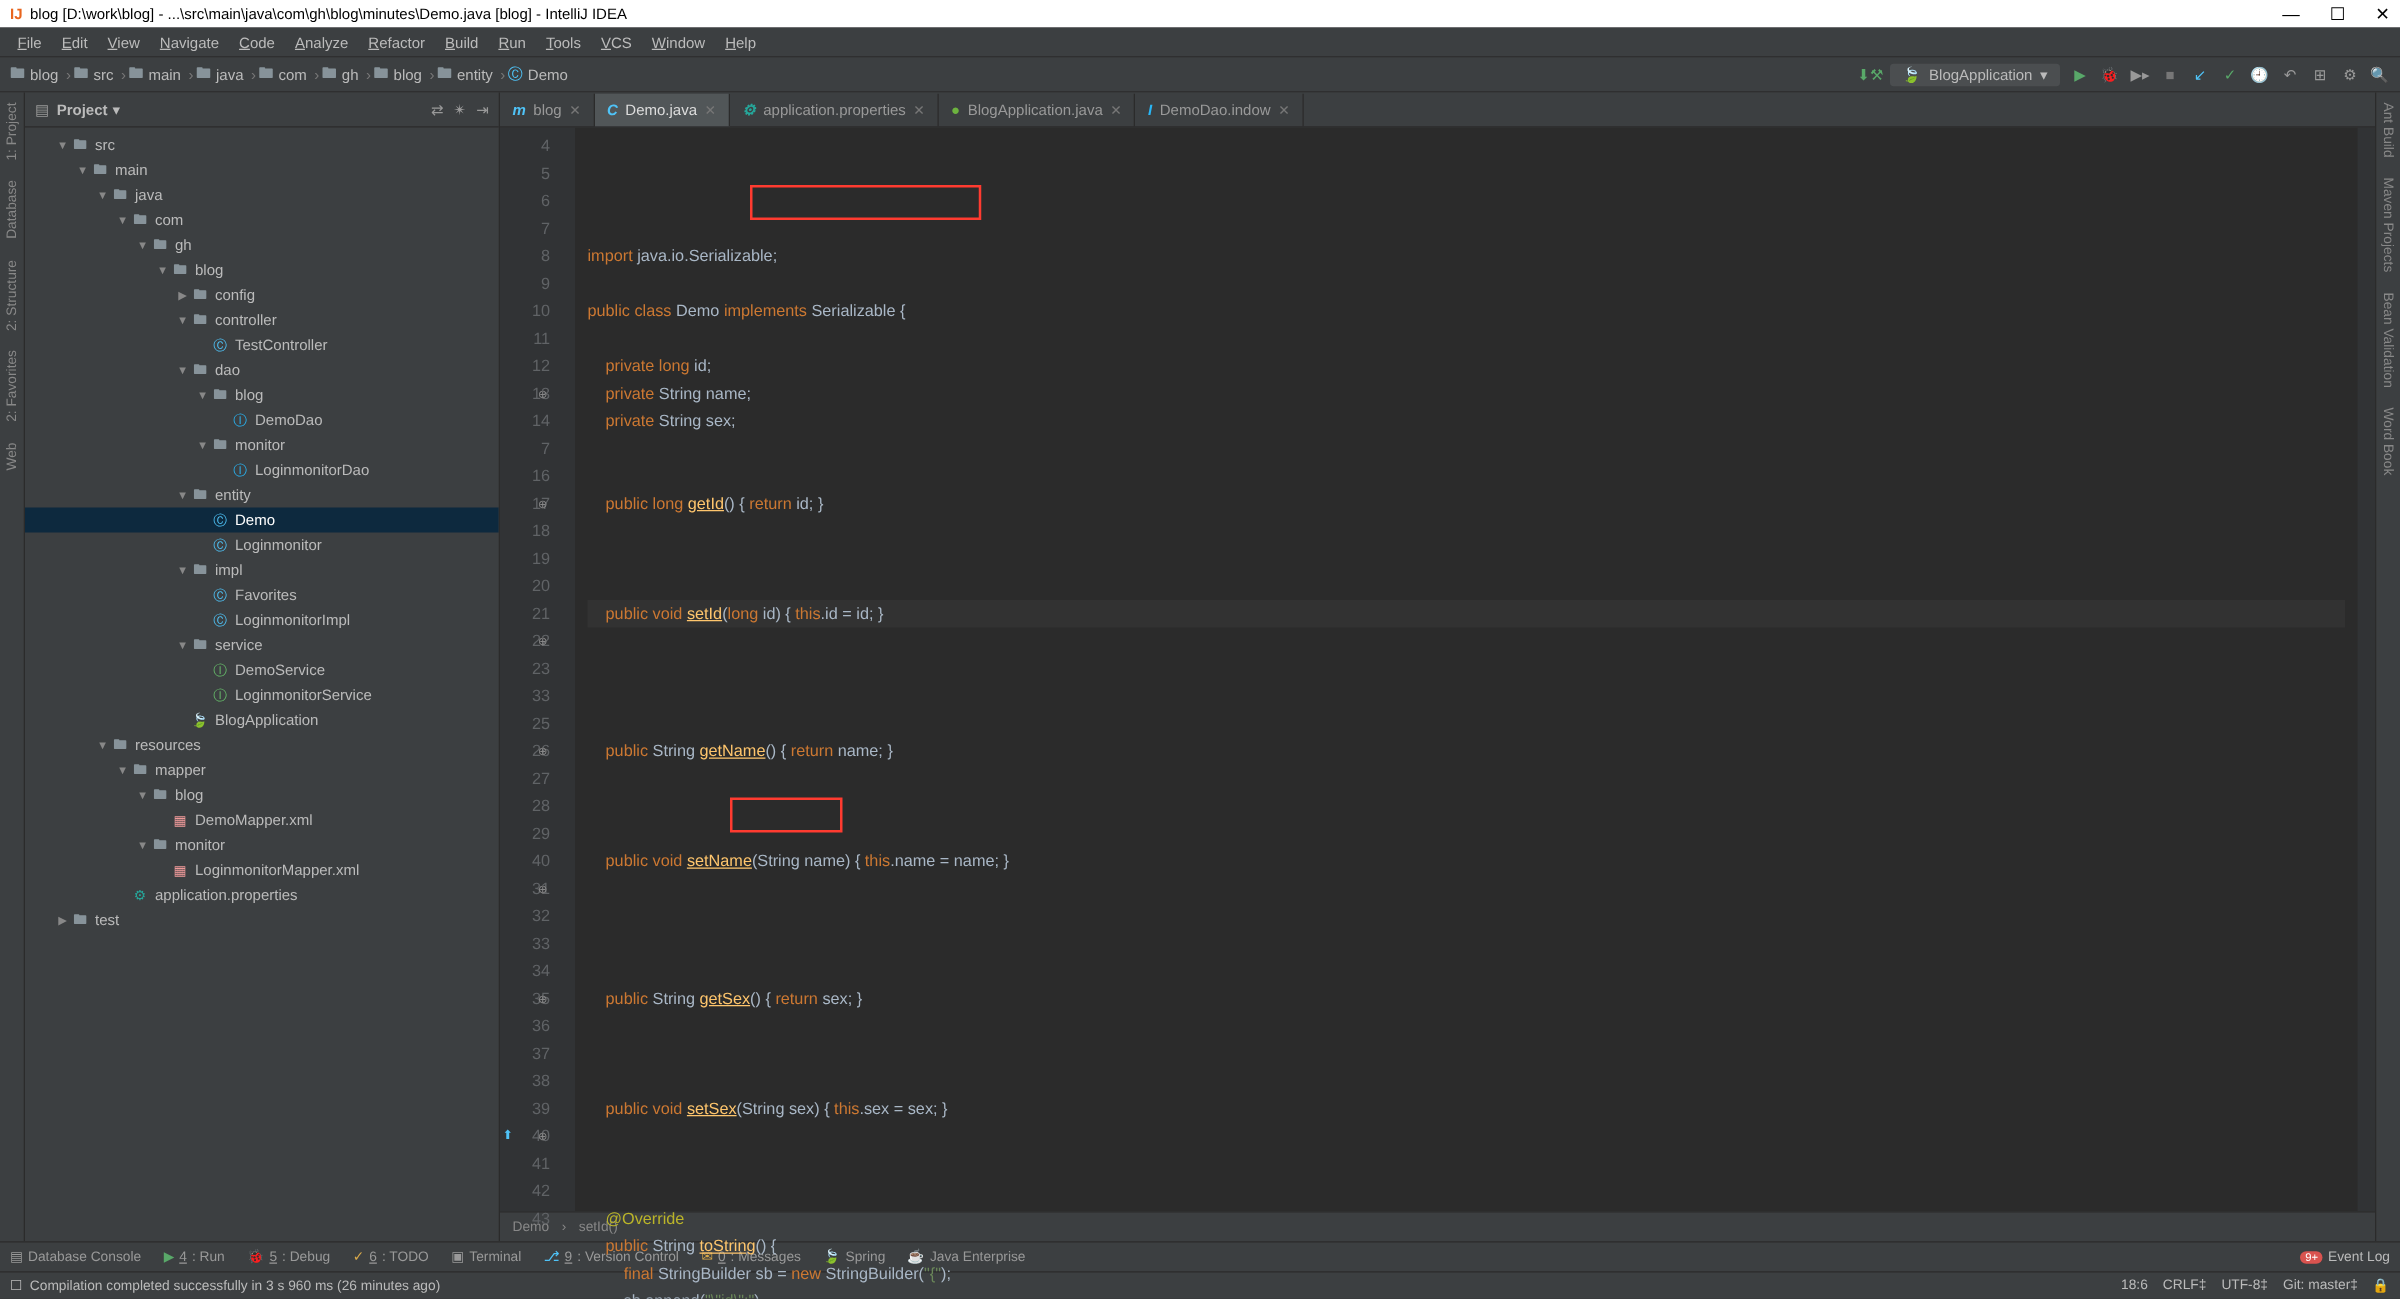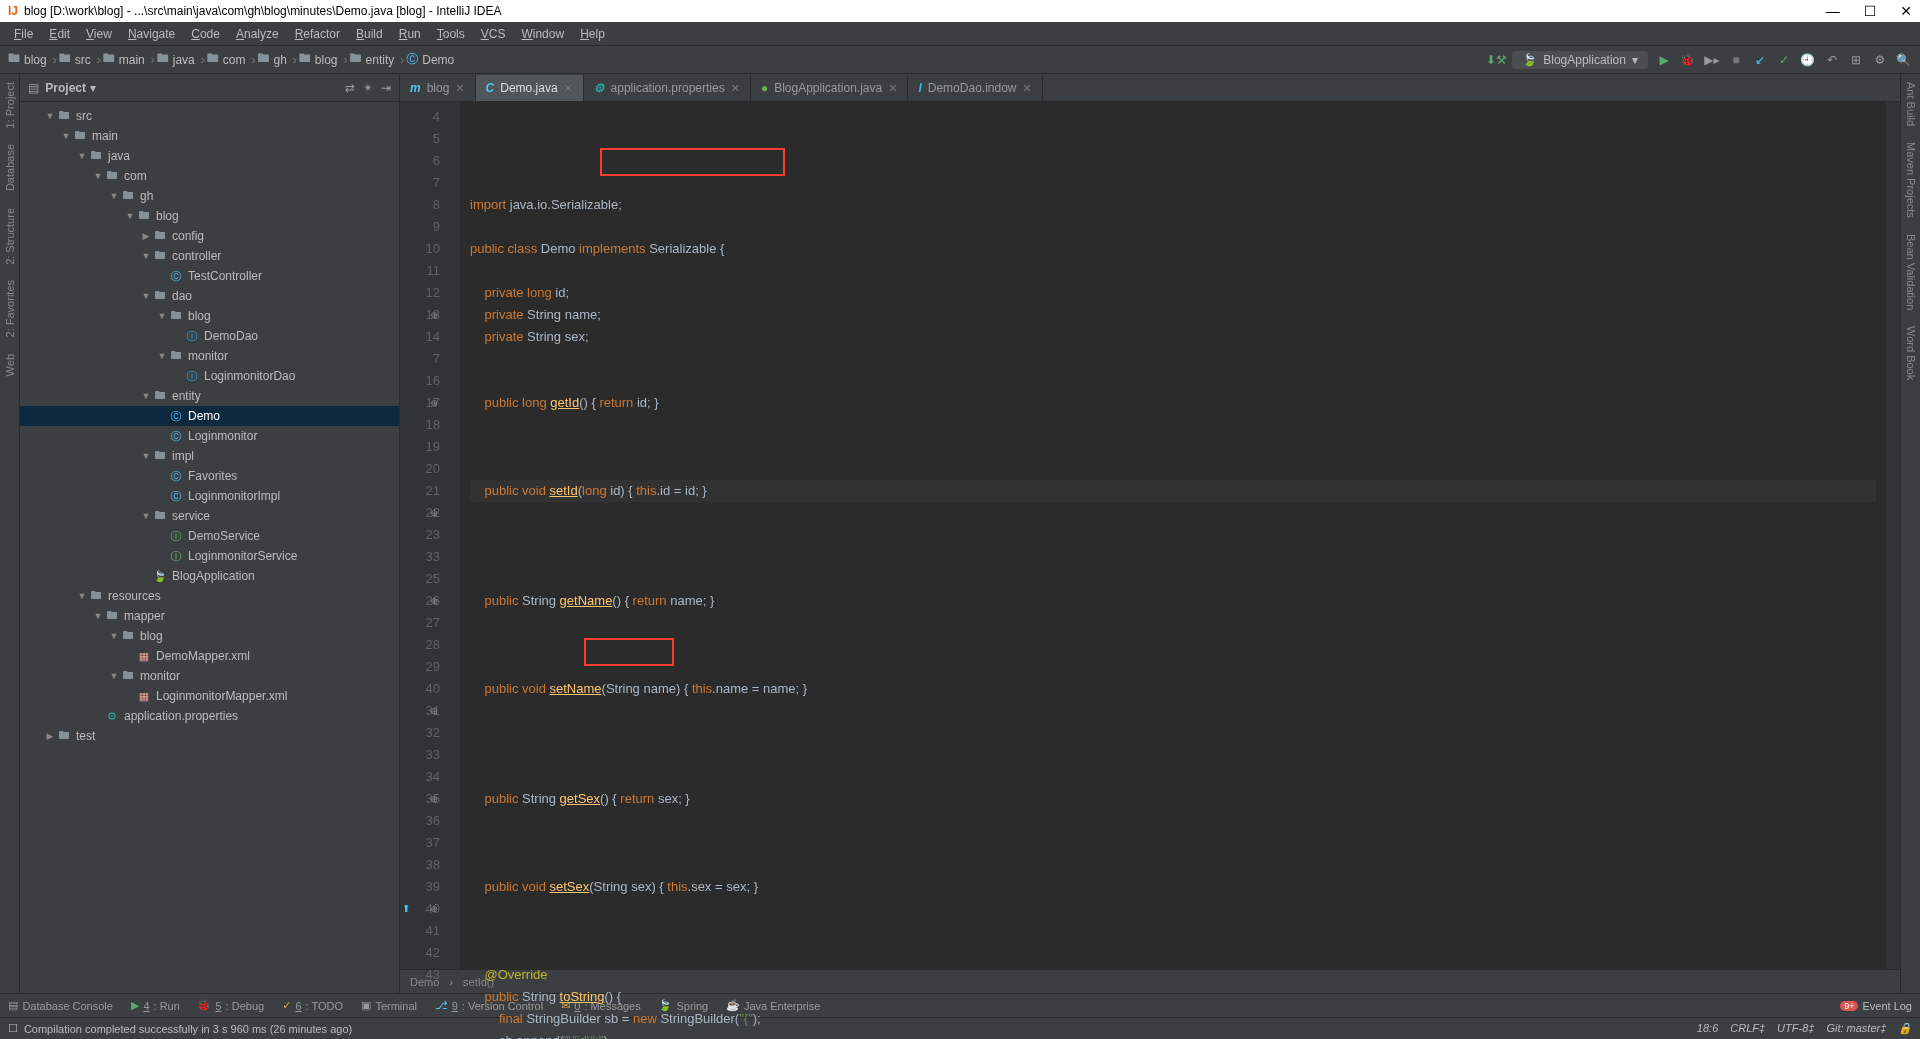--- a/index.html
+++ b/index.html
@@ -53,21 +53,21 @@
 .str { color:#6a8759; }
 .fn { color:#ffc66d; text-decoration:underline; }
 .ann { color:#bbb529; }
 .redbox { border:2px solid #ff3b30; position:absolute; pointer-events:none; }
 .cur-line { background:#323232; position:absolute; left:0; right:0; height:22px; }
 .breadcrumb-strip { height:24px; background:#3c3f41; border-top:1px solid #2b2b2b; display:flex; align-items:center; padding:0 10px; gap:10px; color:#888; font-size:11px; }
 .bottom-tools { height:24px; background:#3c3f41; border-top:1px solid #2b2b2b; display:flex; align-items:center; padding:0 8px; gap:18px; font-size:11px; }
 .bottom-tools .bt { display:flex; align-items:center; gap:4px; cursor:pointer; color:#999; }
 .bottom-tools .bt u{text-decoration:underline;}
 .status-bar { height:22px; background:#3c3f41; border-top:1px solid #2b2b2b; display:flex; align-items:center; padding:0 8px; font-size:11px; }
-.status-bar .right { margin-left:auto; display:flex; gap:12px;font-style:italic; }
+.status-bar .right { margin-left:auto; display:flex; gap:12px; }
 .event-log { margin-left:auto; display:flex; align-items:center; gap:4px; }
 .badge9 { background:#d9534f; color:#fff; border-radius:8px; padding:0 4px; font-size:9px; }
 .marker-strip { width:14px; background:#313335; }
 </style>
 </head>
 <body>
 
 <div class="title-bar">
   <span style="color:#e8651e;font-weight:bold;margin-right:6px;">IJ</span>
   <span>blog [D:\work\blog] - ...\src\main\java\com\gh\blog\minutes\Demo.java [blog] - IntelliJ IDEA</span>

